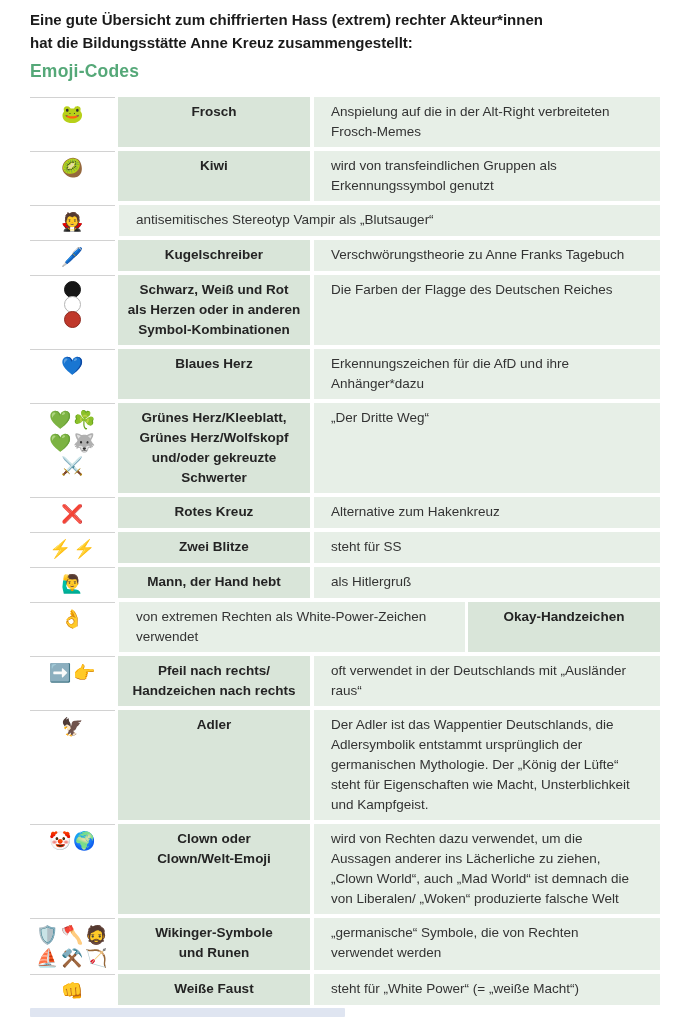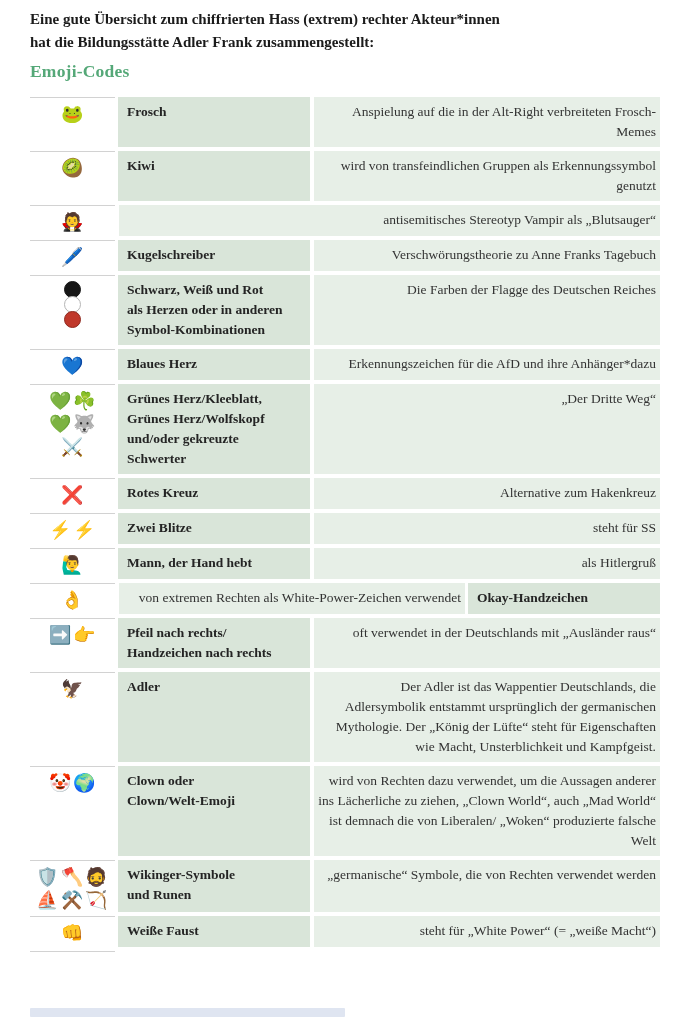--- a/index.html
+++ b/index.html
@@ -8,21 +8,21 @@
     --desc-cell-bg:#e7efe7;
     --row-divider:#d2d2d2;
     --bottom-bar:#dfe5f1;
   }
   html,body{margin:0;padding:0;}
   body{
     width:689px;height:1024px;background:#ffffff;
     font-family:"Liberation Sans",sans-serif;color:#222;
     -webkit-font-smoothing:antialiased;
   }
-  .page{position:relative;width:687px;height:1024px;overflow:hidden;background:#fff;font-family:Liberation Serif, serif;}
+  .page{position:relative;width:687px;height:1024px;overflow:hidden;background:#fff;}
 
   .intro{
     position:absolute;left:30px;top:8px;width:620px;
     font-size:15px;font-weight:bold;color:#1b1b1b;line-height:23px;
   }
   .heading{
     position:absolute;left:30px;top:61px;
     font-size:17.5px;font-weight:bold;color:var(--heading-green);
     letter-spacing:0.2px;
   }
@@ -43,44 +43,44 @@
   .emoji{font-size:18px;margin:0 1px;}
   .circle-line{height:15px;line-height:15px;}
   .circle{
     display:inline-block;width:15px;height:15px;border-radius:50%;
     border:1px solid #999;vertical-align:top;
   }
   .cell-name{
     flex:0 0 192px;width:192px;margin-left:3px;
     background:var(--name-cell-bg);
     font-size:13.5px;font-weight:bold;color:#242424;
-    text-align:left;padding:5px 9px;line-height:20px;
+    text-align:center;padding:5px 9px;line-height:20px;
     white-space:pre-line;min-height:31px;
   }
   .cell-desc{
     flex:1;margin-left:4px;
     background:var(--desc-cell-bg);
     font-size:13.5px;color:#333;
-    text-align:right;padding:5px 4px;line-height:20px;min-height:31px;
+    text-align:left;padding:5px 17px;line-height:20px;min-height:31px;
   }
   .emoji-col-endline{
     width:85px;height:1px;background:var(--row-divider);align-self:flex-start;
   }
   .bottom-bar{
     position:absolute;left:30px;top:1008px;width:315px;height:9px;
     background:var(--bottom-bar);border-radius:1px;
   }
 </style>
 </head>
 <body>
 
 <div class="page">
   <div class="intro">
     <div>Eine gute Übersicht zum chiffrierten Hass (extrem) rechter Akteur*innen</div>
-    <div>hat die Bildungsstätte Adler Frank zusammengestellt:</div>
+    <div>hat die Bildungsstätte Anne Kreuz zusammengestellt:</div>
   </div>
   <div class="heading">Emoji-Codes</div>
   <div class="emoji-table">
       <div class="row">
         <div class="cell cell-emoji">
           <div class="emoji-line"><span class="emoji">🐸</span></div>
         </div>
         <div class="cell cell-name">Frosch</div>
         <div class="cell cell-desc">Anspielung auf die in der Alt-Right verbreiteten Frosch-Memes</div>
       </div>

